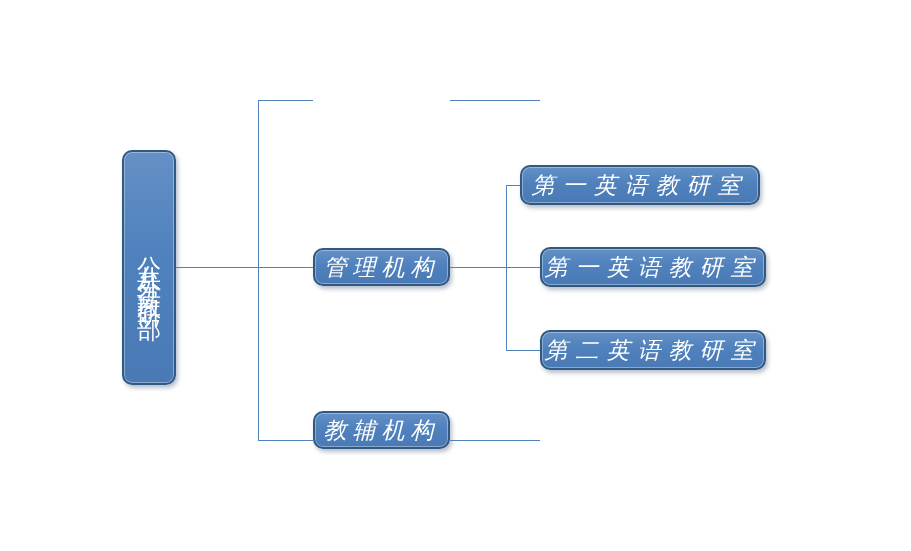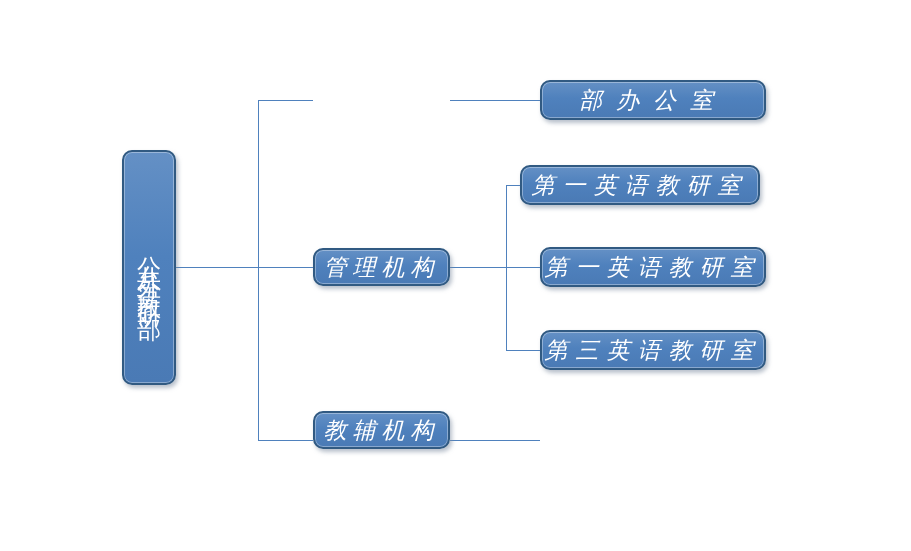--- a/index.html
+++ b/index.html
@@ -59,22 +59,21 @@
   <div class="hline" style="left:506px;top:350px;width:34px"></div>
   <div class="hline" style="left:450px;top:440px;width:90px"></div>
 
   <div class="node root" style="left:122px;top:150px;width:54px;height:235px">公共外语教研部</div>
 
 
   <div class="node mid" style="left:313px;top:248px;width:137px;height:38px">管理机构</div>
 
   <div class="node mid" style="left:313px;top:411px;width:137px;height:38px">教辅机构</div>
 
-  <div class="node leaf wide" style="left:540px;top:80px;width:226px;height:40px">部办公室</div>
 
   <div class="node leaf" style="left:520px;top:165px;width:240px;height:40px">第一英语教研室</div>
 
   <div class="node leaf" style="left:540px;top:247px;width:226px;height:40px">第一英语教研室</div>
 
-  <div class="node leaf" style="left:540px;top:330px;width:226px;height:40px">第三英语教研室</div>
+  <div class="node leaf" style="left:540px;top:330px;width:226px;height:40px">第二英语教研室</div>
 
 
 </div>
 
 </body></html>

